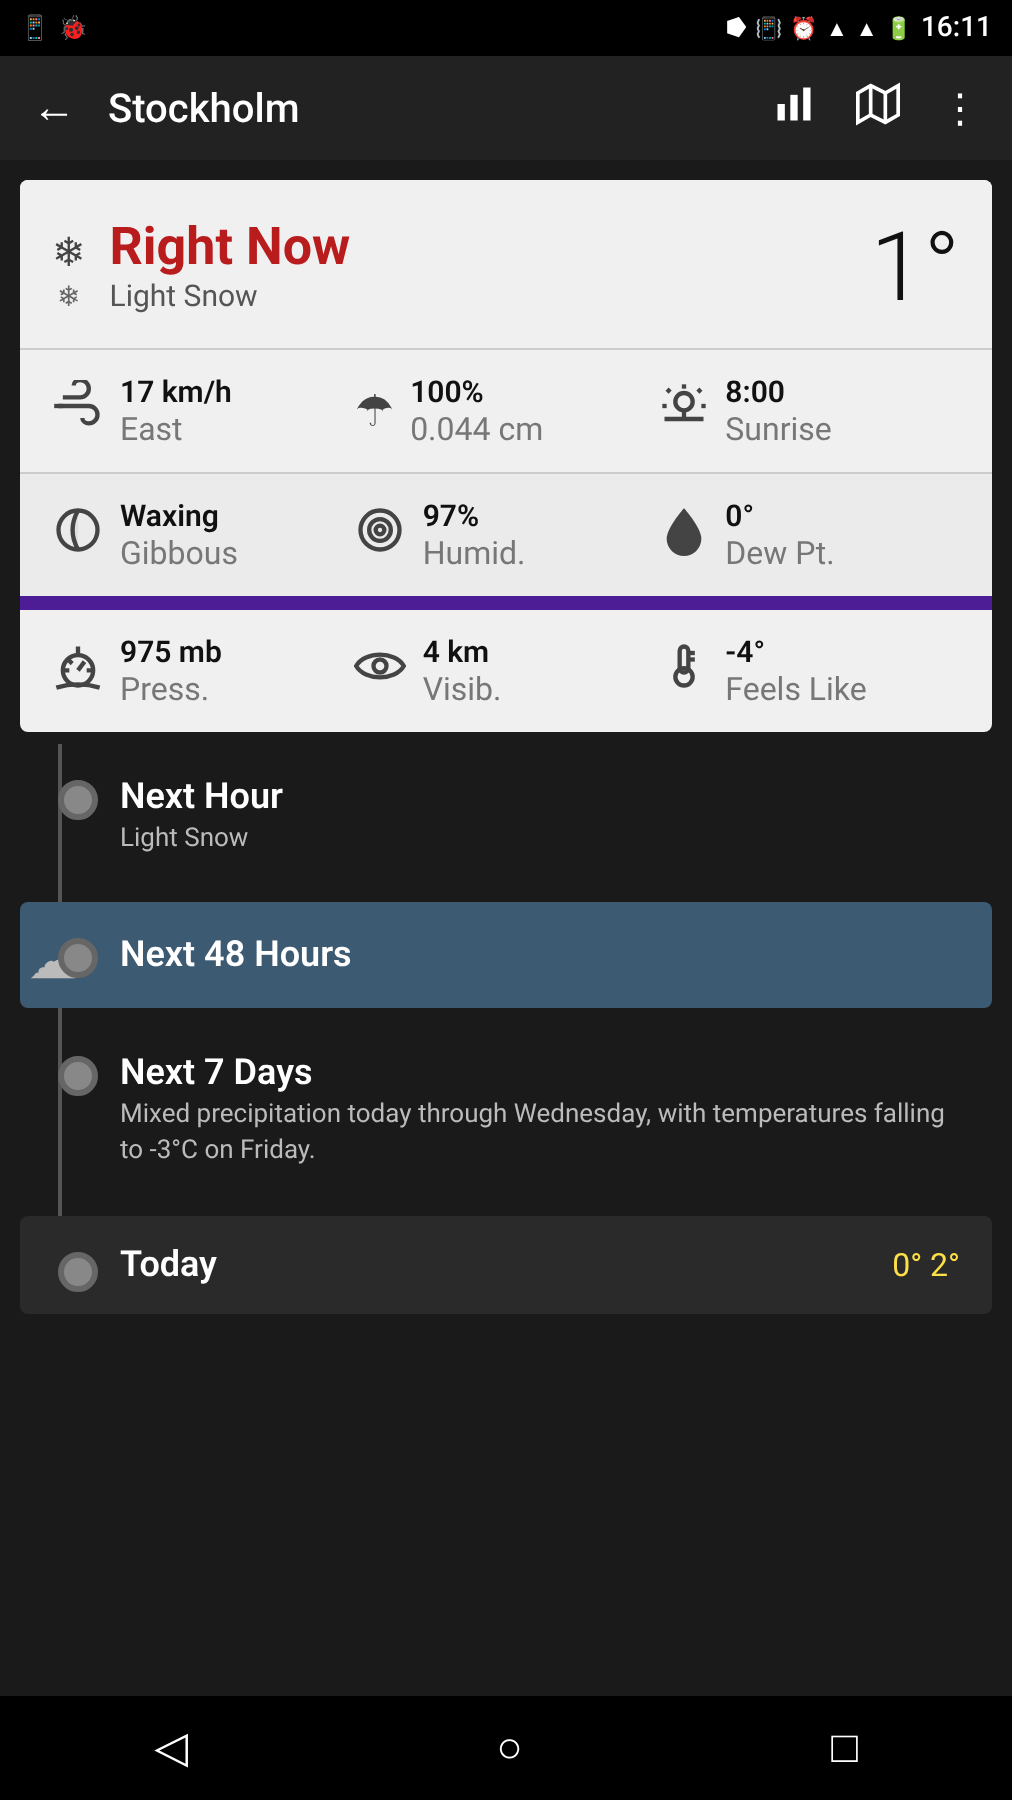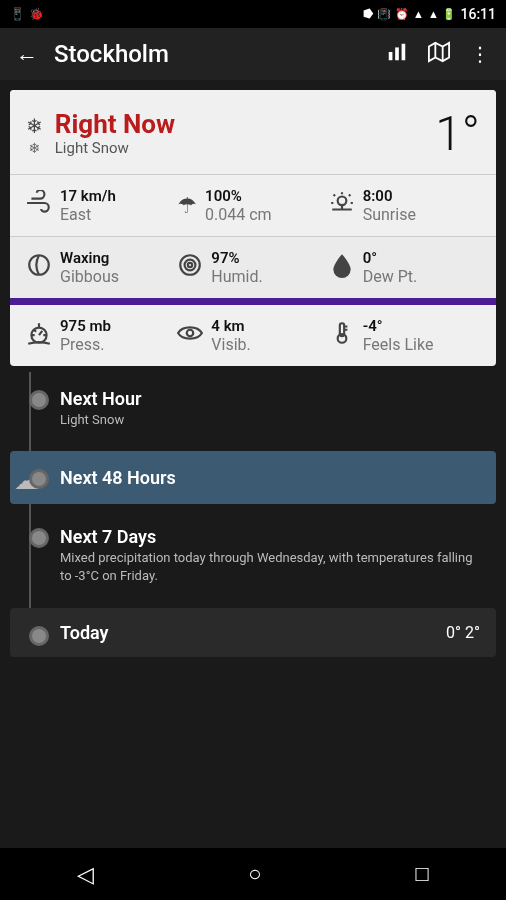--- a/index.html
+++ b/index.html
@@ -42,21 +42,21 @@
       padding: 0 16px;
       gap: 16px;
     }
     .toolbar-back {
       font-size: 22px;
       cursor: pointer;
       color: #fff;
     }
     .toolbar-title {
       flex: 1;
-      font-size: 24px;
+      font-size: 20px;
       font-weight: 500;
       color: #fff;
     }
     .toolbar-actions {
       display: flex;
       align-items: center;
       gap: 20px;
     }
     .toolbar-icon {
       font-size: 20px;
@@ -229,21 +229,21 @@
       justify-content: space-between;
       align-items: center;
     }
     .today-peek h3 {
       font-size: 18px;
       font-weight: 600;
       color: #fff;
     }
     .today-temp {
       font-size: 16px;
-      color: #ffffff;
+      color: #fde047;
     }
   </style>
 </head>
 <body>
 
 <div class="status-bar">
   <div class="status-icons">
 
     <span style="font-size:12px;">📱</span>
     <span style="font-size:12px;">🐞</span>

